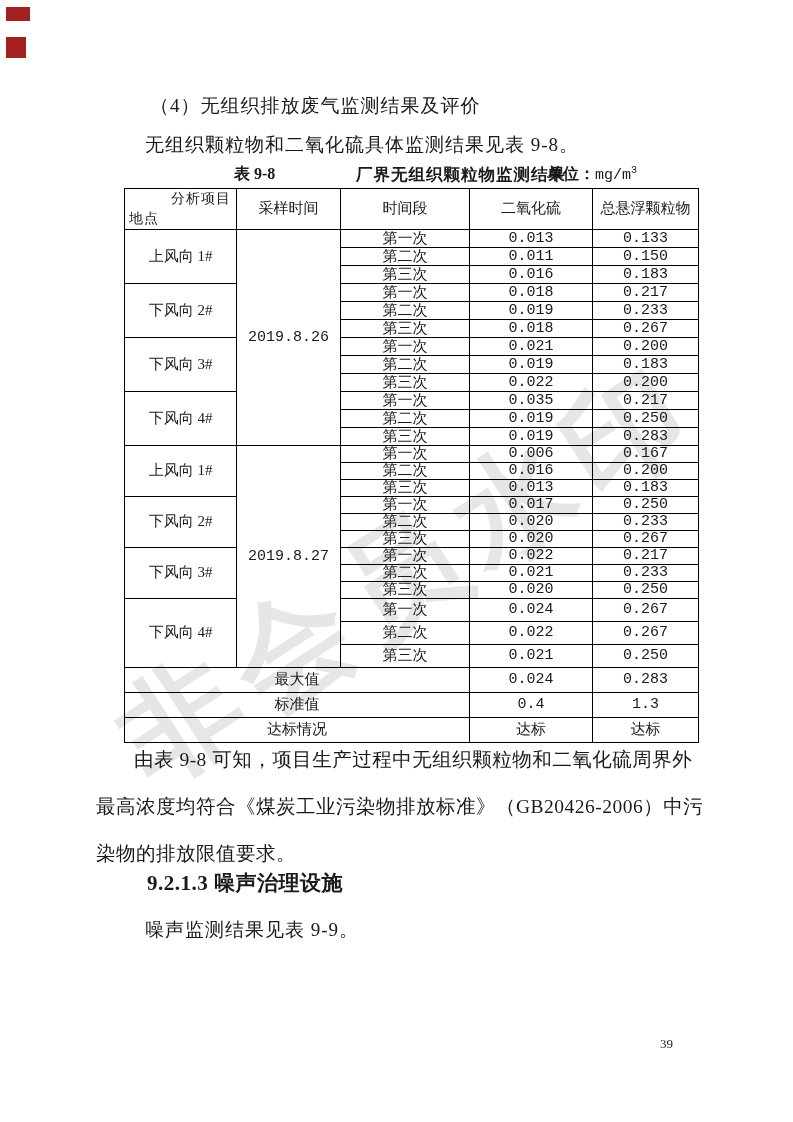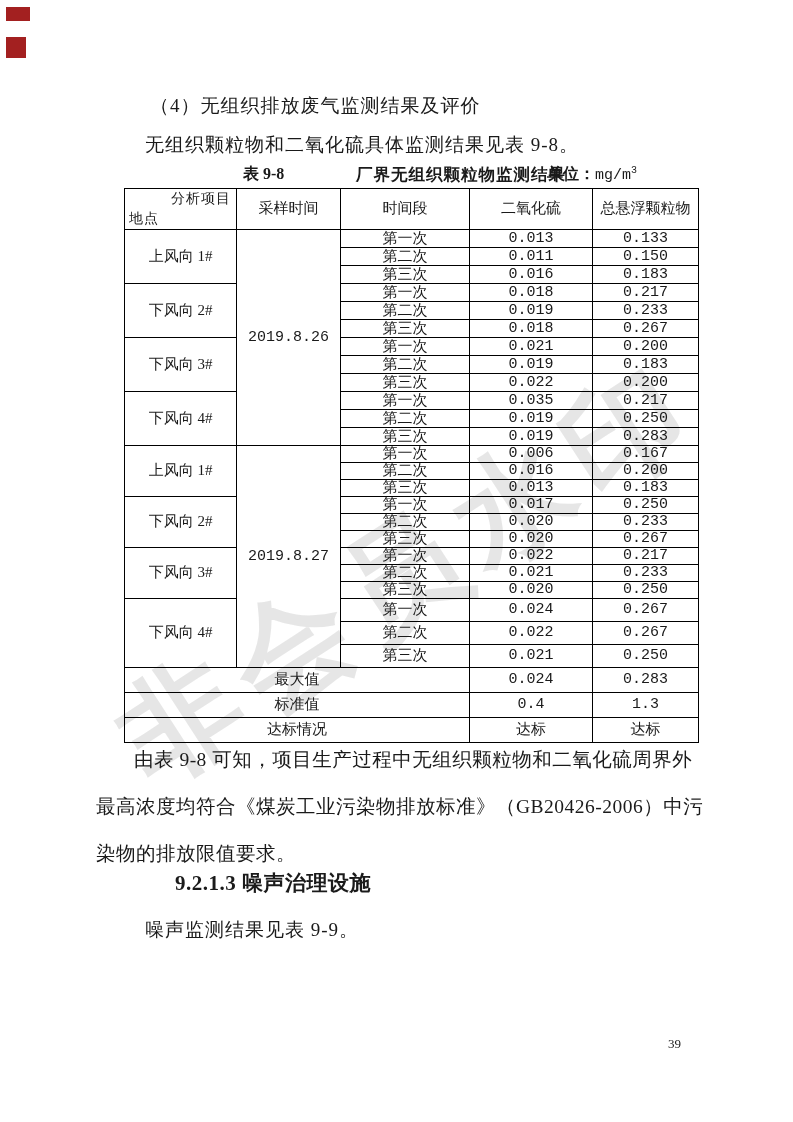--- a/index.html
+++ b/index.html
@@ -19,32 +19,32 @@
     font-size:118px;font-weight:bold;letter-spacing:14px;
     color:#d8d8d8;opacity:.62;white-space:nowrap;
     transform:rotate(-33deg);transform-origin:380px 60px;
     z-index:0;user-select:none;
   }
   .layer{position:relative;z-index:1;}
   
   #section-title{left:150px;top:93px;font-size:19px;letter-spacing:1px;}
   #intro-text{left:145px;top:132px;font-size:19px;letter-spacing:1px;}
   #caption-row{left:0;top:164px;width:793px;height:22px;}
-  #caption-label{position:absolute;left:243px;font-size:16px;font-weight:bold;}
+  #caption-label{position:absolute;left:234px;font-size:16px;font-weight:bold;}
   #caption-title{position:absolute;left:356px;font-size:16.5px;font-weight:bold;letter-spacing:1px;}
   #caption-unit{position:absolute;left:547px;font-size:16px;font-weight:bold;}
   #caption-unit .latin{font-family:"Liberation Mono","DejaVu Sans Mono",monospace;font-weight:normal;font-size:15px;}
   #caption-unit sup{font-size:10px;}
   .bodyline{font-size:19.5px;letter-spacing:.5px;}
   #para-line-0{left:134px;top:746px;}
   #para-line-1{left:96px;top:793px;}
   #para-line-2{left:96px;top:840px;}
-  #section-heading{left:147px;top:869px;font-size:21px;font-weight:bold;letter-spacing:.5px;margin-left:28px;}
+  #section-heading{left:147px;top:869px;font-size:21px;font-weight:bold;letter-spacing:.5px;}
   #noise-text{left:145px;top:917px;font-size:19px;letter-spacing:1px;}
-  #page-number{left:660px;top:1036px;font-size:13px;margin-left:8px;}
+  #page-number{left:660px;top:1036px;font-size:13px;}
   
   #monitor-table{
     position:absolute;left:124px;top:188px;width:574px;
     border-collapse:collapse;table-layout:fixed;z-index:1;
     background:transparent;
   }
   #monitor-table th,#monitor-table td{
     border:1px solid #000;text-align:center;vertical-align:middle;
     padding:0;font-weight:normal;font-size:15px;line-height:1.05;
     overflow:hidden;background:transparent;

